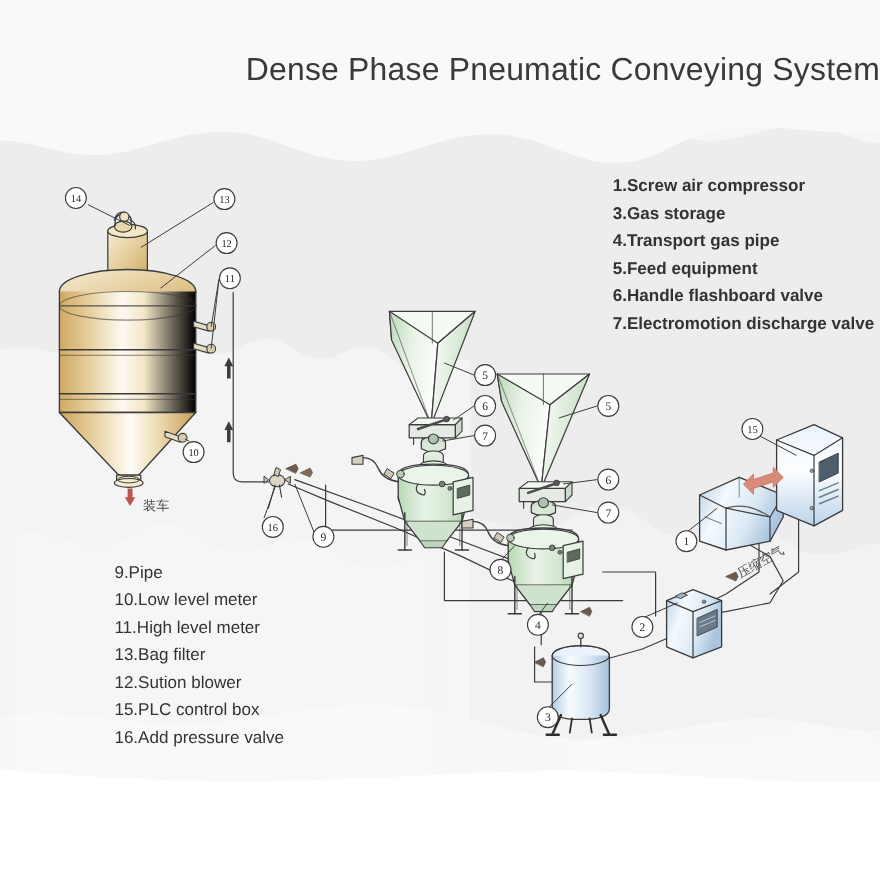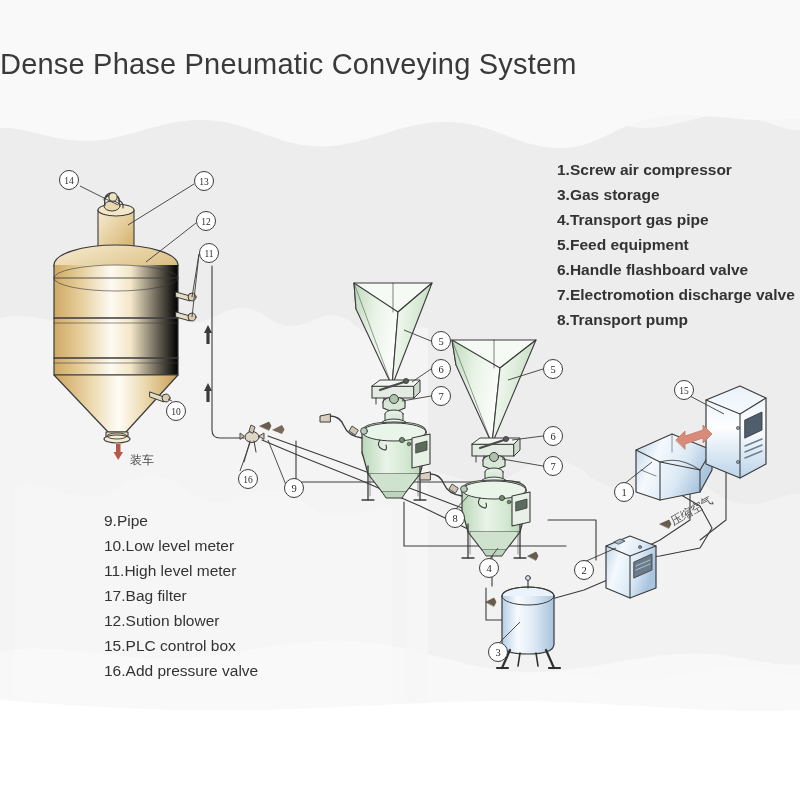--- a/index.html
+++ b/index.html
@@ -10,21 +10,21 @@
     overflow:hidden;
     position:relative;
   }
   #stage{position:absolute;left:0;top:0;width:800px;height:800px;}
   #bg{position:absolute;left:0;top:0;width:800px;height:800px;}
   #art{position:absolute;left:0;top:0;width:800px;height:800px;}
 
   .title{
     position:absolute;
     left:0;top:48px;width:800px;
-    text-align:left;
+    text-align:right;
     font-size:29px;
     color:#3a3a3a;
     letter-spacing:.2px;
     font-family:"Liberation Sans","DejaVu Sans",sans-serif;
   }
 
   .legend{position:absolute;}
   .legend .row{
     font-size:15.5px;
     color:#333333;
@@ -496,28 +496,27 @@
 
   <div class="title">Dense Phase Pneumatic Conveying System</div>
 
   <div class="legend" id="legend-right">
     <div class="row">1.Screw air compressor</div>
     <div class="row">3.Gas storage</div>
     <div class="row">4.Transport gas pipe</div>
     <div class="row">5.Feed equipment</div>
     <div class="row">6.Handle flashboard valve</div>
     <div class="row">7.Electromotion discharge valve</div>
-    <div class="row">8.Transport pump</div>
   </div>
 
   <div class="legend" id="legend-left">
     <div class="row">9.Pipe</div>
     <div class="row">10.Low level meter</div>
     <div class="row">11.High level meter</div>
-    <div class="row">17.Bag filter</div>
+    <div class="row">13.Bag filter</div>
     <div class="row">12.Sution blower</div>
     <div class="row">15.PLC control box</div>
     <div class="row">16.Add pressure valve</div>
   </div>
 
   <div class="cn" id="cn-loading">装车</div>
   <div class="cn" id="cn-air">压缩空气</div>
 
 </div>
 

